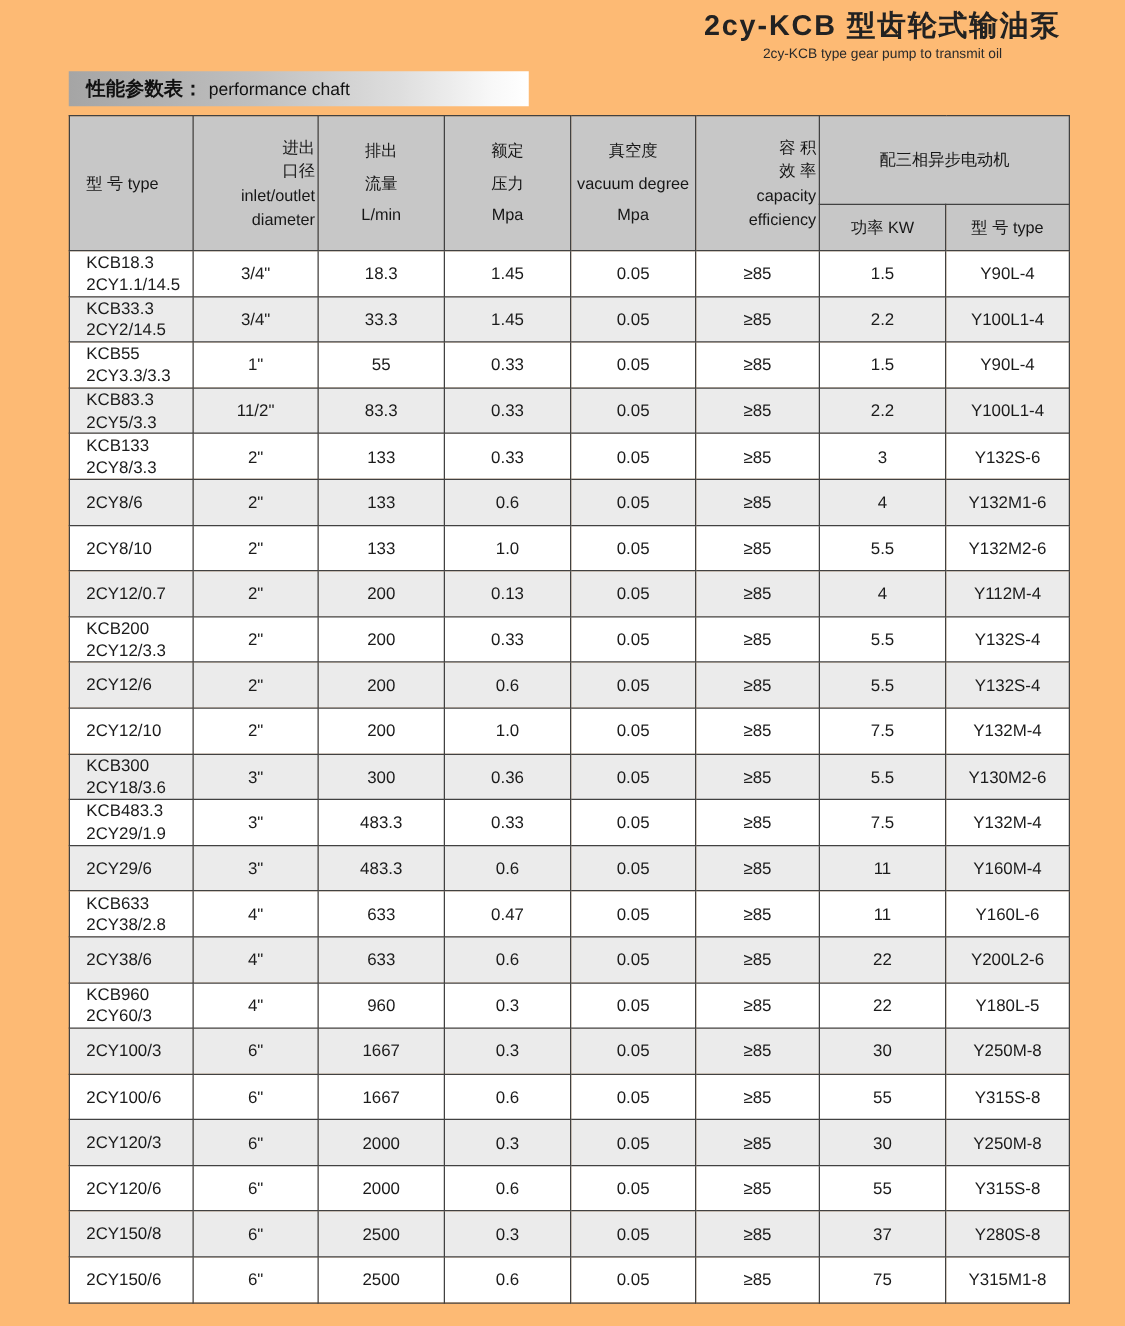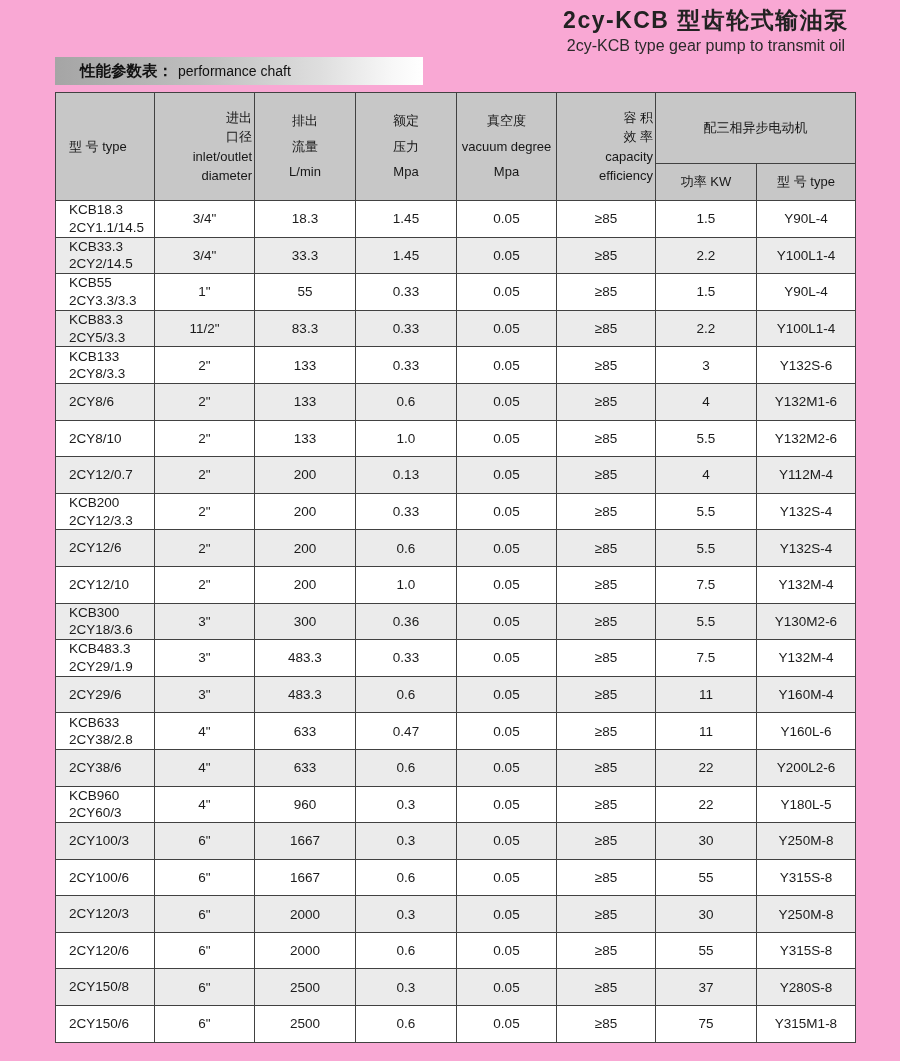--- a/index.html
+++ b/index.html
@@ -5,46 +5,46 @@
   * { margin:0; padding:0; box-sizing:border-box; }
   html,body { background:#ffffff; }
   body {
     font-family:"Liberation Sans","DejaVu Sans",sans-serif;
     color:#1f1f1f;
     -webkit-font-smoothing:antialiased;
   }
   .page {
     position:relative;
     width:900px; height:1061px;
-    background:#f9a8d4;
+    background:#fdba74;
     overflow:hidden;
   }
 
   
   .titles {
     position:absolute; top:5px; left:520px; width:372px;
     text-align:center;
   }
   .title-cn {
     font-size:23px; font-weight:bold; letter-spacing:1.5px;
     color:#222;
     white-space:nowrap;
   }
   .title-en {
-    font-size:16px; color:#2a2a2a; margin-top:1px;
+    font-size:11px; color:#2a2a2a; margin-top:1px;
     white-space:nowrap;
   }
 
   
   .section-bar {
     position:absolute; top:57px; left:55px;
     width:368px; height:28px;
     background:linear-gradient(90deg,#a5a5a5 0%,#bfbfbf 40%,#dedede 72%,#f8f8f8 92%,#ffffff 100%);
     display:flex; align-items:center;
-    padding-left:25px;
+    padding-left:14px;
   }
   .section-cn { font-size:15.5px; font-weight:bold; color:#111; }
   .section-en { font-size:14px; color:#111; margin-left:5px; }
 
   
   table.spec {
     position:absolute; top:92px; left:55px;
     width:800px;
     border-collapse:collapse;
     table-layout:fixed;

